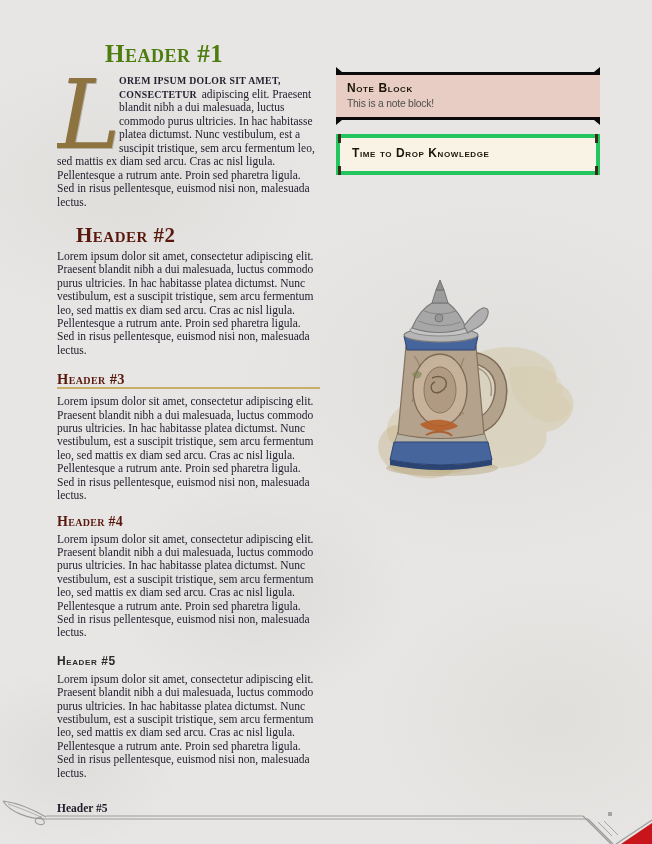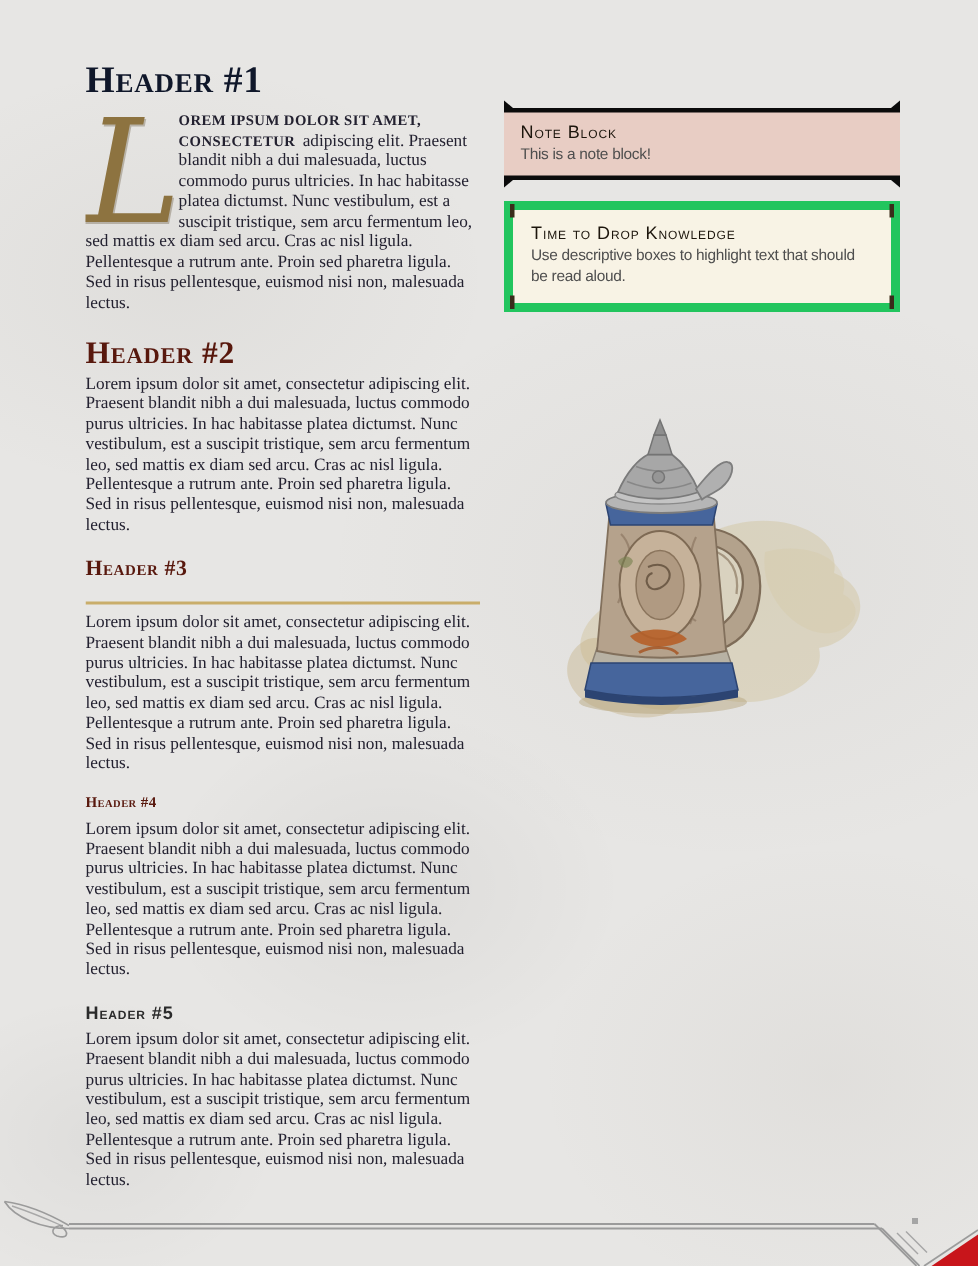--- a/index.html
+++ b/index.html
@@ -20,25 +20,25 @@
   .col{ position:absolute; overflow:hidden; }
   .col-left{ left:57px; top:40px; width:263px; height:775px; }
   .col-right{ left:336px; top:62px; width:264px; height:760px; }
 
   p.body-text{
     font-size:11.5px;
     line-height:13.4px;
     color:#232130;
     text-align:left;
   }
-  h1.hb{ font-variant:small-caps; font-weight:700; color:#0f172a; font-size:25px; line-height:27px; letter-spacing:0.5px; margin-bottom:7px; }
-  h2.hb{ font-variant:small-caps; font-weight:700; color:#58180d; font-size:21px; line-height:23px; letter-spacing:0.5px; margin-top:15px; margin-bottom:3px; }
+  h1.hb{ font-variant:small-caps; font-weight:700; color:#4d7c0f; font-size:25px; line-height:27px; letter-spacing:0.5px; margin-bottom:7px;margin-left:48px; }
+  h2.hb{ font-variant:small-caps; font-weight:700; color:#58180d; font-size:21px; line-height:23px; letter-spacing:0.5px; margin-top:15px; margin-bottom:3px;margin-left:19px; }
   h3.hb{ font-variant:small-caps; font-weight:700; color:#58180d; font-size:14.5px; line-height:16px; letter-spacing:0.4px;
-         border-bottom:2px solid #c9ad6a; padding-bottom:14px; margin-top:14px; margin-bottom:6px; }
-  h4.hb{ font-variant:small-caps; font-weight:700; color:#58180d; font-size:10px; line-height:14px; letter-spacing:0.3px; margin-top:12px; margin-bottom:4px; }
+         border-bottom:2px solid #c9ad6a; padding-bottom:0; margin-top:14px; margin-bottom:6px; }
+  h4.hb{ font-variant:small-caps; font-weight:700; color:#58180d; font-size:14px; line-height:14px; letter-spacing:0.3px; margin-top:12px; margin-bottom:4px; }
   h5.hb{ font-family:"Liberation Sans", sans-serif; font-variant:small-caps; font-weight:700; color:#2b2b2b;
          font-size:12px; line-height:14px; letter-spacing:0.6px; margin-top:14px; margin-bottom:5px; }
   h6.hb{ font-weight:700; color:#1d1b28; font-size:11.5px; line-height:13px; margin-top:22px; margin-bottom:2px; }
 
   .dropcap{
     float:left;
     font-family:"DejaVu Serif", serif;
     font-style:italic;
     font-size:96px;
     line-height:74px;
@@ -70,21 +70,21 @@
     border-bottom:5px solid #0b0b0b; border-right:6px solid transparent; }
   .nb-bar.top::after{ content:""; position:absolute; right:0; top:-5px; width:0; height:0;
     border-bottom:5px solid #0b0b0b; border-left:6px solid transparent; }
   .nb-bar.bottom::before{ content:""; position:absolute; left:0; bottom:-5px; width:0; height:0;
     border-top:5px solid #0b0b0b; border-right:6px solid transparent; }
   .nb-bar.bottom::after{ content:""; position:absolute; right:0; bottom:-5px; width:0; height:0;
     border-top:5px solid #0b0b0b; border-left:6px solid transparent; }
   .box-title{
     font-family:"Liberation Sans", sans-serif;
     font-variant:small-caps;
-    font-weight:400;
+    font-weight:700;
     font-size:12px;
     line-height:14px;
     letter-spacing:0.6px;
     color:#1c150c;
     margin-bottom:2px;
   }
   .box-text{
     font-family:"Liberation Sans", sans-serif;
     font-size:10.3px;
     line-height:14.5px;
@@ -92,21 +92,21 @@
     color:#4e4e4e;
   }
   .box-text .bold-lead{ font-weight:700; color:#2d2d2d; }
   .indent-line{ text-indent:12px; }
 
   
   .desc-box{
     position:relative;
     margin-top:14px;
     background:#f8f3e5;
-    border:6px solid #22c55e;
+    border:4px solid #22c55e;
     padding:8px 12px 9px 12px;
   }
   .corner-dot{ position:absolute; width:3px; height:9px; background:#3a2c1a; }
   .corner-dot.tl{ left:-2px; top:-4px; }
   .corner-dot.tr{ right:-2px; top:-4px; }
   .corner-dot.bl{ left:-2px; bottom:-4px; }
   .corner-dot.br{ right:-2px; bottom:-4px; }
 
   .stein-wrap{ position:absolute; left:360px; top:278px; width:240px; height:210px; }
   .footer-wrap{ position:absolute; left:0; top:795px; width:652px; height:49px; }
@@ -143,21 +143,20 @@
     <div class="box-text">This is a note block!</div>
     <span class="nb-bar bottom"></span>
   </div>
 
   <div class="desc-box">
     <span class="corner-dot tl"></span>
     <span class="corner-dot tr"></span>
     <span class="corner-dot bl"></span>
     <span class="corner-dot br"></span>
     <div class="box-title">Time to Drop Knowledge</div>
-    <div class="box-text">Use descriptive boxes to highlight text that should be read aloud.</div>
   </div>
 </div>
 
 <div class="stein-wrap">
   <svg width="240" height="210" viewBox="0 0 240 210">
 
     <path d="M62 118 C40 98 78 68 112 78 C150 58 202 74 196 104 C226 116 214 150 186 154 C192 180 150 196 120 188 C92 202 46 196 40 170 C16 160 26 128 62 118 Z" fill="#cfc096" opacity="0.42"></path>
     <path d="M32 148 C10 158 14 190 46 196 C72 206 102 198 96 180 C80 160 52 143 32 148 Z" fill="#c3ae7e" opacity="0.38"></path>
     <path d="M150 90 C180 82 208 96 202 118 C220 128 206 146 188 144 C170 142 146 120 150 90 Z" fill="#d4c79e" opacity="0.3"></path>
 

